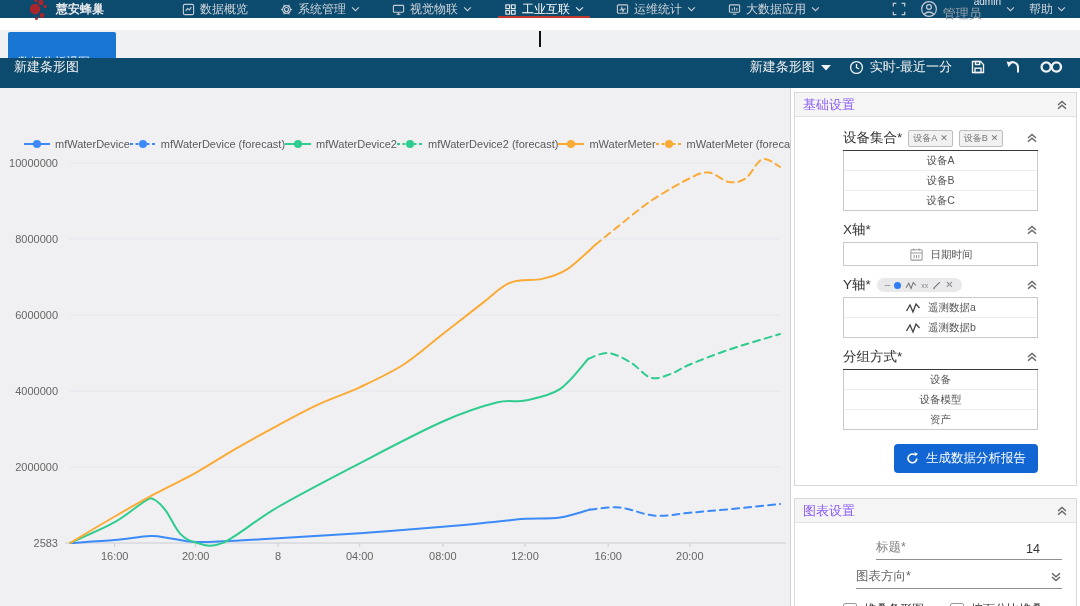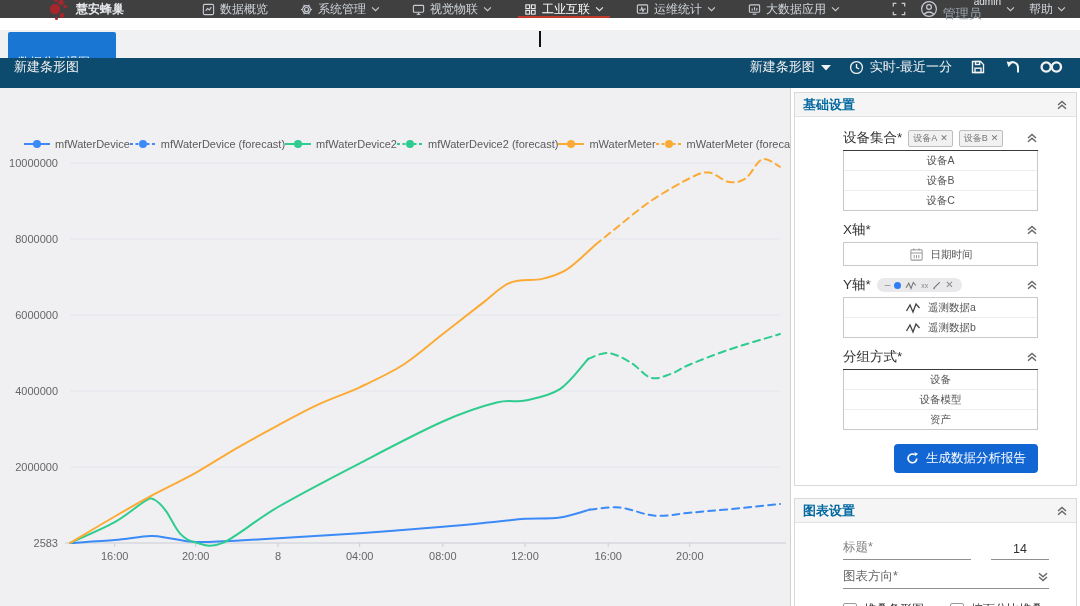--- a/index.html
+++ b/index.html
@@ -1,20 +1,20 @@
 <!DOCTYPE html>
 <html><head>
 <meta charset="utf-8">
 <style>
   html,body{margin:0;padding:0;background:#fff;}
   body{width:1080px;height:606px;font-family:"Liberation Sans","DejaVu Sans",sans-serif;overflow:hidden;position:relative;}
   .app{position:absolute;inset:0;width:1080px;height:606px;background:#fff;}
 
   
-  .topnav{position:absolute;top:0;left:0;right:0;height:18px;background:#404040;display:flex;align-items:center;color:#cfd4db;font-size:12px;padding-left:20px;}
+  .topnav{position:absolute;top:0;left:0;right:0;height:18px;background:#0c4a6e;display:flex;align-items:center;color:#cfd4db;font-size:12px;}
   .brand{display:flex;align-items:center;gap:6px;margin-left:28px;color:#e8eaee;font-weight:bold;}
   .nav-items{display:flex;align-items:center;margin-left:62px;height:100%;}
   .nav-item{display:flex;align-items:center;gap:5px;padding:0 16px;height:100%;cursor:pointer;position:relative;white-space:nowrap;}
   .nav-item.active{color:#fff;}
   .nav-item.active::after{content:"";position:absolute;left:10px;right:10px;bottom:0;height:2px;background:#c0392b;}
   .nav-right{margin-left:auto;display:flex;align-items:center;gap:14px;margin-right:14px;height:100%;}
   .user-block{display:flex;align-items:center;gap:5px;}
   .user-names{display:flex;flex-direction:column;line-height:1.05;}
   .user-name{font-size:10px;color:#e3e6ea;margin-left:31px;}
   .user-role{font-size:13px;color:#9aa3ad;}
@@ -34,41 +34,41 @@
 
   
   .chart-area{position:absolute;top:88px;left:0;width:790px;bottom:0;background:#f0f0f2;}
   .legend{position:absolute;top:50px;left:24px;display:flex;align-items:center;}
   .lg-item{display:flex;align-items:center;gap:5px;font-size:11px;color:#5a5a5a;cursor:pointer;white-space:nowrap;}
   .chart-svg{position:absolute;top:0;left:0;}
 
   
   .panel{position:absolute;top:88px;left:790px;right:0;bottom:0;background:#fff;border-left:1px solid #d0d0d0;font-size:12px;color:#333;}
   .section{border:1px solid #d9d9d9;margin:4px 3px 12px 3px;background:#fff;}
-  .section-header{height:23px;background:#f5f5f5;border-bottom:1px solid #e2e2e2;display:flex;align-items:center;padding:0 8px;font-weight:bold;font-size:13px;color:#0369a1;}
+  .section-header{height:23px;background:#f5f5f5;border-bottom:1px solid #e2e2e2;display:flex;align-items:center;padding:0 8px;font-weight:normal;font-size:13px;color:#8b5cf6;}
   .collapse{margin-left:auto;cursor:pointer;display:flex;align-items:center;}
   .section-body{padding:6px 38px 12px 48px;}
   .field-label-row{display:flex;align-items:center;gap:6px;font-size:13.5px;color:#333;margin:6px 0 0 0;padding-bottom:3px;border-bottom:1px solid #3a3a3a;}
   .field-label-row .collapse{margin-left:auto;}
   .tag{display:inline-flex;align-items:center;gap:3px;border:1px solid #bdbdbd;background:#f1f1f1;color:#777;font-size:9px;border-radius:2px;padding:1px 4px;cursor:pointer;}
   .list-box{border:1px solid #c9c9c9;border-top:none;}
   .list-row{height:19px;line-height:19px;text-align:center;font-size:10.5px;color:#555;border-bottom:1px solid #ededed;cursor:pointer;display:flex;align-items:center;justify-content:center;gap:7px;}
   .list-row:last-child{border-bottom:none;}
   .plain-label-row{display:flex;align-items:center;font-size:13.5px;color:#333;margin:10px 0 0 0;padding-bottom:3px;}
   .plain-label-row.dark{border-bottom:1px solid #3a3a3a;}
   .ypill{display:inline-flex;align-items:center;gap:4px;background:#e9e9eb;border-radius:9px;padding:2px 8px;margin-left:6px;cursor:pointer;}
   .ypill .minus{color:#8a8a8a;font-size:10px;line-height:1;}
   .ypill .dot{width:7px;height:7px;border-radius:50%;background:#2f7df6;}
   .ypill .tiny{font-size:7px;color:#8a8a8a;}
   .ypill .x{color:#8a8a8a;font-size:10px;line-height:1;}
   .btn-row{text-align:right;margin-top:14px;}
   .btn-primary{display:inline-flex;align-items:center;gap:7px;background:#1266d3;color:#ffffff;border:none;border-radius:4px;font-size:12.5px;padding:6px 12px;cursor:pointer;font-family:inherit;}
 
   .cs-body{padding:8px 14px 12px 48px;}
-  .input-row{display:flex;align-items:flex-end;gap:20px;margin-top:8px;}
+  .input-row{display:flex;align-items:flex-end;margin-top:8px;justify-content:flex-end;}
   .uline{border-bottom:1px solid #8f8f8f;padding-bottom:3px;}
   .title-field{width:128px;color:#808080;font-size:12.5px;}
   .size-field{width:58px;text-align:center;color:#333;font-size:12.5px;}
   .dir-field{width:206px;color:#666;font-size:12.5px;display:flex;align-items:center;}
   .dir-field .collapse{margin-left:auto;}
   .check-rows{margin-top:12px;display:flex;flex-direction:column;gap:8px;}
   .check-line{display:flex;gap:26px;}
   .check-item{display:flex;align-items:center;gap:7px;font-size:12px;color:#333;cursor:pointer;}
   .cb{width:12px;height:12px;border:1px solid #9a9a9a;border-radius:2px;background:#fff;display:inline-flex;align-items:center;justify-content:center;font-size:11px;color:#333;}
   .cb.checked::after{content:"\2713";margin-top:-1px;}

